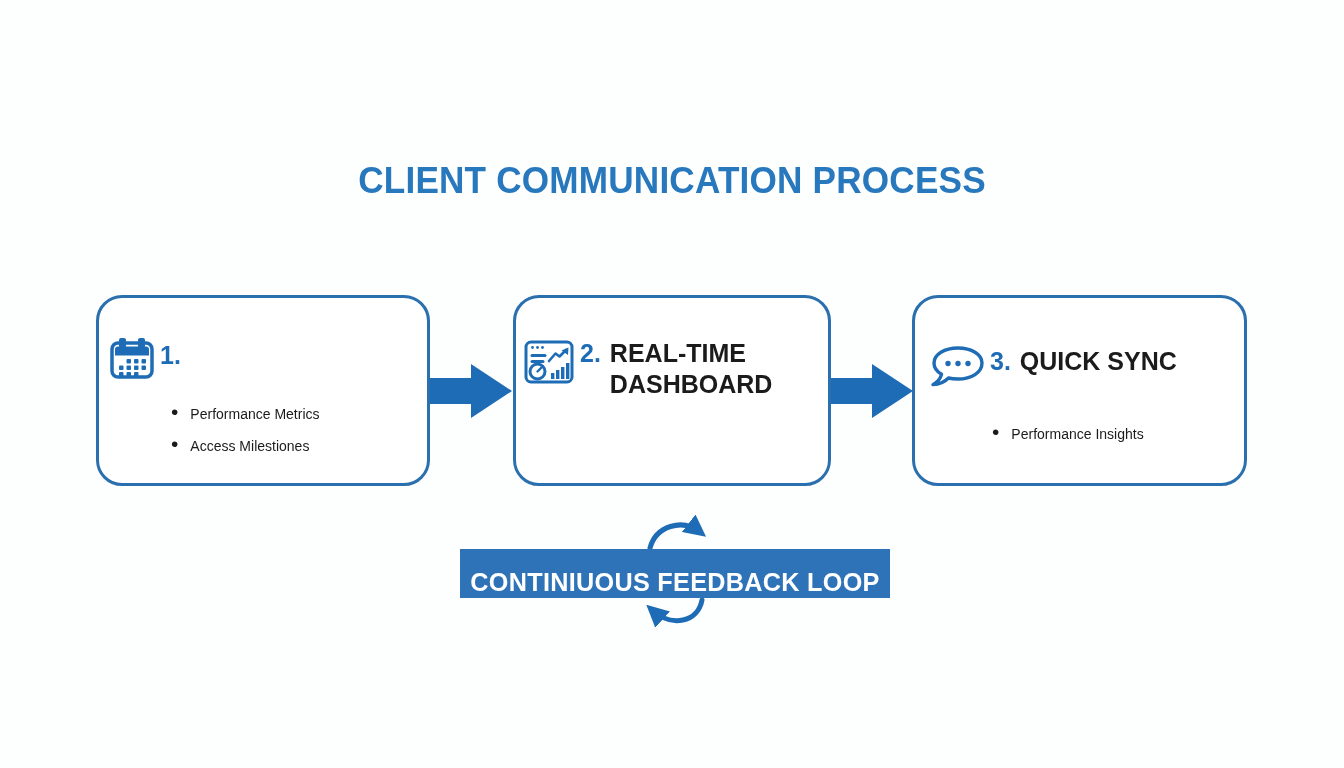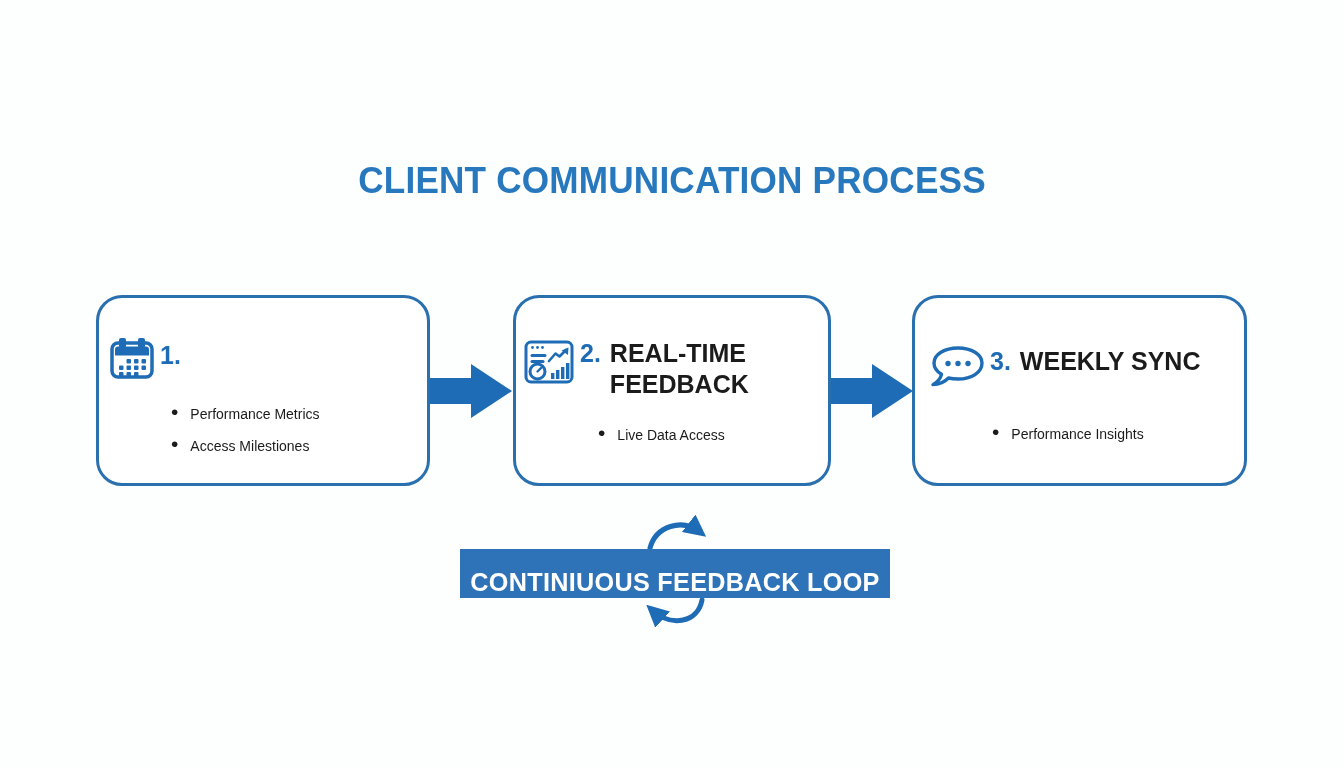--- a/index.html
+++ b/index.html
@@ -131,27 +131,22 @@
         <g fill="currentColor">
           <rect x="27" y="35" width="3.4" height="6"></rect>
           <rect x="32" y="32" width="3.4" height="9"></rect>
           <rect x="37" y="29" width="3.4" height="12"></rect>
           <rect x="42" y="25" width="3.4" height="16"></rect>
         </g>
       </svg>
     </span>
     <div class="step-head">
       <span class="step-num">2.</span>
-      <span class="step-title">REAL-TIME FEEDBACK</span>
+      <span class="step-title">REAL-TIME DASHBOARD</span>
     </div>
-    <ul class="bullets">
-      <li>
-          <span>Live Data Access</span>
-        </li>
-    </ul>
   </div>
 
   <span class="connector connector-2">
     <svg width="82" height="54" viewBox="0 0 82 54">
       <polygon points="0,14 41,14 41,0 82,27 41,54 41,40 0,40" fill="currentColor"></polygon>
     </svg>
   </span>
 
   <div class="step-box box-3">
     <span class="step-icon">
@@ -159,21 +154,21 @@
         <path d="M 30 4 C 16.5 4 6 10.5 6 19 C 6 23.5 9 27.6 13.5 30.3 C 12.5 34.5 9.5 38 5 40.6 C 11 40.4 16.6 38 20.5 34 C 23.4 34.7 26.6 35 30 35 C 43.5 35 54 28.5 54 19 C 54 10.5 43.5 4 30 4 Z" fill="none" stroke="currentColor" stroke-width="3.4" stroke-linejoin="round"></path>
         <g fill="currentColor">
           <circle cx="20" cy="19.5" r="2.7"></circle>
           <circle cx="30" cy="19.5" r="2.7"></circle>
           <circle cx="40" cy="19.5" r="2.7"></circle>
         </g>
       </svg>
     </span>
     <div class="step-head">
       <span class="step-num">3.</span>
-      <span class="step-title">WEEKLY SYNC</span>
+      <span class="step-title">QUICK SYNC</span>
     </div>
     <ul class="bullets">
       <li>
           <span>Performance Insights</span>
         </li>
     </ul>
   </div>
 
   <span class="loop-arrows">
     <svg width="110" height="135" viewBox="0 0 110 135">

